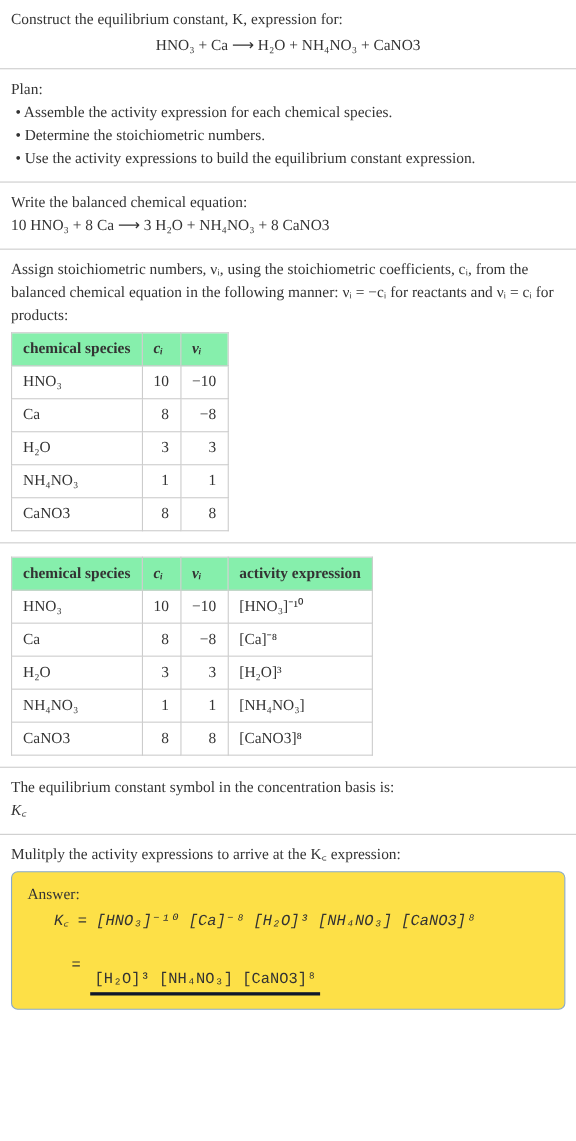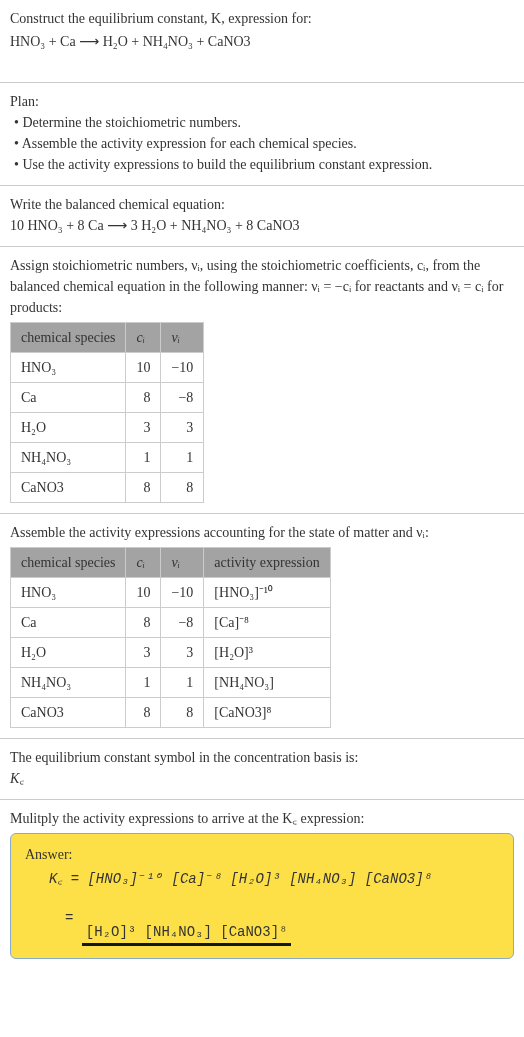--- a/index.html
+++ b/index.html
@@ -13,33 +13,33 @@
 }
 .section {
   padding: 8px 10px 10px 10px;
 }
 .divider {
   border: none;
   border-top: 1px solid #ccc;
   margin: 0;
 }
 .eq-title { margin-bottom: 2px; }
-.eq-line { margin-bottom: 20px; }
+.eq-line { margin-bottom: 0; text-align: center; }
 .bullet { padding-left: 4px; }
 table {
   border-collapse: collapse;
   margin-top: 4px;
   font-size: 14px;
 }
 th, td {
   border: 1px solid #ccc;
   padding: 4px 10px;
   text-align: left;
 }
-th { font-weight: normal; background: #a3a3a3; }
+th { font-weight: bold; background: #86efac; }
 td.num { text-align: right; }
 .italic { font-style: italic; }
 .answer-box {
   border: 1px solid #8ac;
   background: #fde047;
   border-radius: 6px;
   padding: 10px 14px 12px 14px;
   margin-top: 4px;
 }
 .answer-label { margin-bottom: 4px; }
@@ -59,22 +59,22 @@
 <body>
 
 <div class="section">
   <div class="eq-title"><span>Construct the equilibrium constant, K, expression for:</span></div>
   <div class="eq-line">HNO₃ + Ca ⟶ H₂O + NH₄NO₃ + CaNO3</div>
 </div>
 <hr class="divider">
 
 <div class="section">
   <div>Plan:</div>
+  <div class="bullet">• Assemble the activity expression for each chemical species.</div>
   <div class="bullet">• Determine the stoichiometric numbers.</div>
-  <div class="bullet">• Assemble the activity expression for each chemical species.</div>
   <div class="bullet">• Use the activity expressions to build the equilibrium constant expression.</div>
 </div>
 <hr class="divider">
 
 <div class="section">
   <div>Write the balanced chemical equation:</div>
   <div>10 HNO₃ + 8 Ca ⟶ 3 H₂O + NH₄NO₃ + 8 CaNO3</div>
 </div>
 <hr class="divider">
 
@@ -111,21 +111,20 @@
           <td>CaNO3</td>
           <td class="num">8</td>
           <td class="num">8</td>
         </tr>
   </tbody>
     </table>
 </div>
 <hr class="divider">
 
 <div class="section">
-  <div>Assemble the activity expressions accounting for the state of matter and νᵢ:</div>
   <table>
     <tbody>
         <tr>
       <th>chemical species</th>
       <th class="italic">cᵢ</th>
       <th class="italic">νᵢ</th>
       <th>activity expression</th>
     </tr>
     <tr>
           <td>HNO₃</td>

